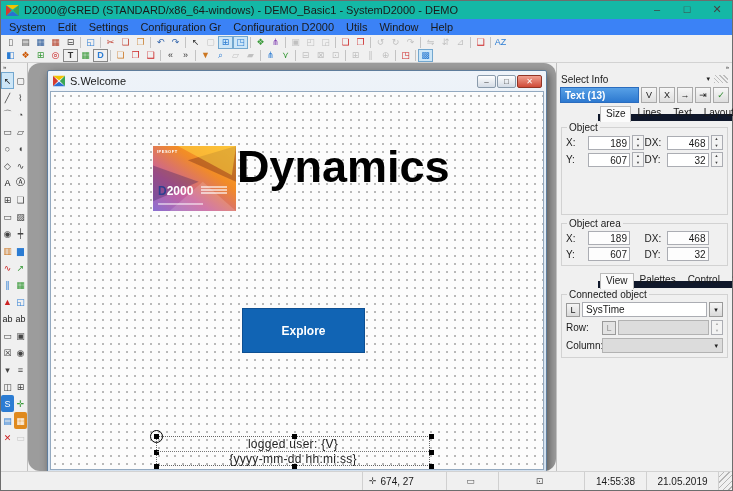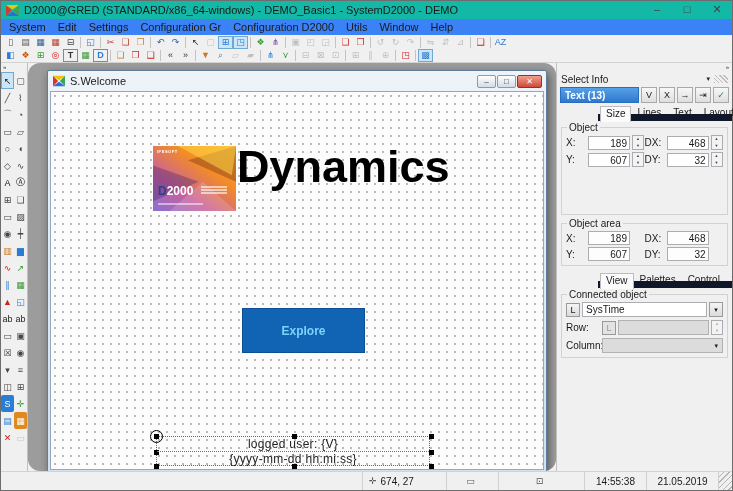--- a/index.html
+++ b/index.html
@@ -69,21 +69,21 @@
   .b-product .d { color:#2e3f8f; }
   .b-cap { position:absolute; bottom:16px; left:48px; width:26px; }
   .b-cap i { display:block; height:2px; margin-bottom:1px; background:rgba(255,255,255,.6); }
   .b-line { position:absolute; bottom:6px; left:5px; width:45px; height:2px; background:rgba(255,255,255,.5); }
 
   .welcome-title { position:absolute; left:186px; top:46px; width:280px; height:58px;
     font-size:45px; line-height:58px; font-weight:bold; color:#000; letter-spacing:0px; }
   .subtitle { position:absolute; left:120px; top:129px; width:260px; text-align:center;
     font-size:15px; font-weight:bold; color:#111; }
   .explore-btn { position:absolute; left:191px; top:216px; width:123px; height:45px;
-    background:#1164b4; border:1px solid #0d4f92; color:#7dd3fc; font-size:12px; font-weight:bold;
+    background:#1164b4; border:1px solid #0d4f92; color:#ffffff; font-size:12px; font-weight:bold;
     display:flex; align-items:center; justify-content:center; }
 
   .selection { position:absolute; left:105px; top:344px; width:274px; height:30px;
     border:1px dotted #666; }
   .selection::after { content:''; position:absolute; left:0; right:0; top:14px; border-top:1px dotted #777; }
   .sel-line { height:15px; line-height:15px; text-align:center; font-size:12px; color:#222; letter-spacing:.3px; }
   .handle { position:absolute; width:5px; height:5px; background:#000; }
   .handle.ring::after { content:''; position:absolute; left:-4px; top:-4px; width:11px; height:11px;
     border:1px solid #000; border-radius:50%; }
 

